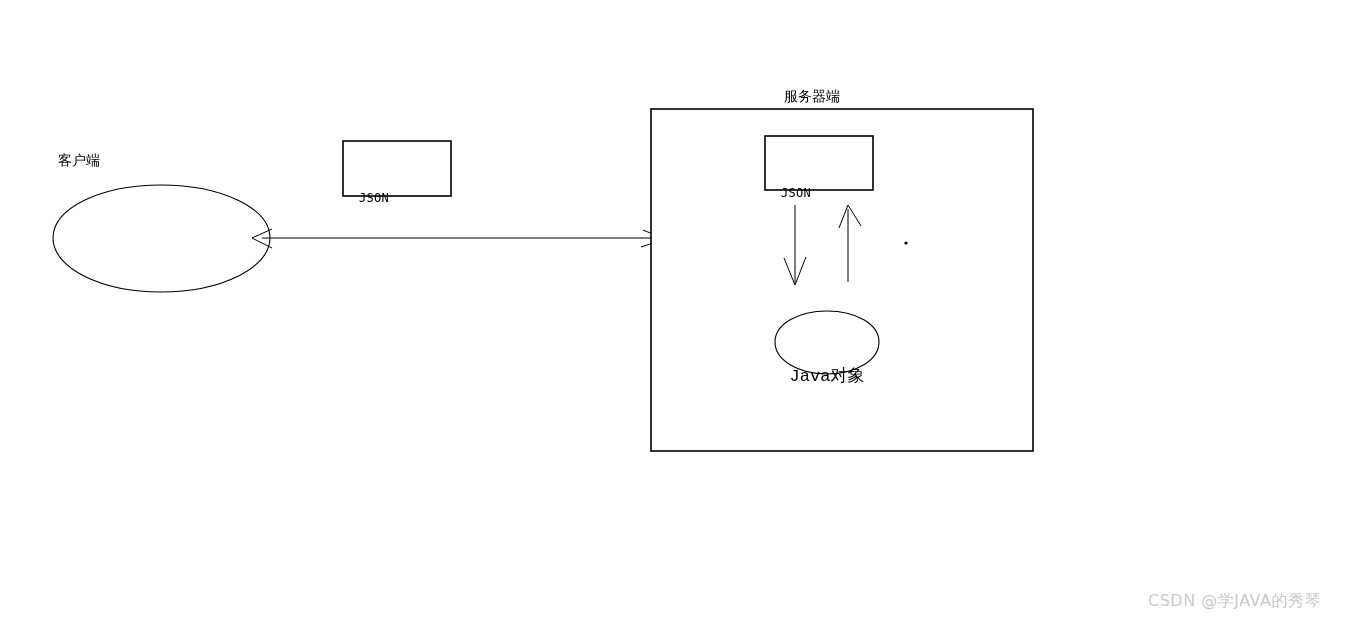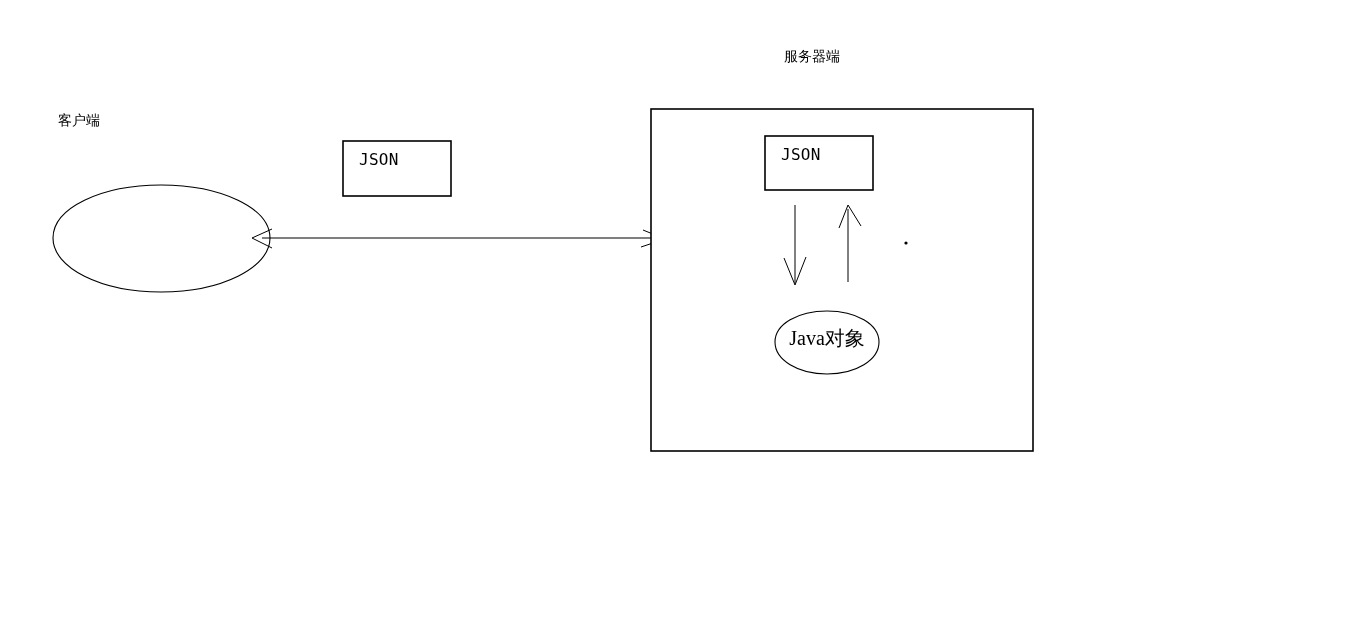--- a/index.html
+++ b/index.html
@@ -48,33 +48,34 @@
   }
   .dot {
     fill: #000000;
     stroke: none;
   }
   .lbl {
     position: absolute;
     white-space: nowrap;
     color: #000000;
     line-height: 1;
+    margin-top: 40px;
   }
   .lbl-cn {
     font-family: "DejaVu Sans", sans-serif;
     font-size: 14px;
   }
   .lbl-mono {
     font-family: "DejaVu Sans Mono", monospace;
-    font-size: 16px;
+    font-size: 12px;
     letter-spacing: 0.3px;
   }
   .lbl-mixed {
-    font-family: Liberation Serif, serif;
-    font-size: 20px;
+    font-family: Liberation Mono, monospace;
+    font-size: 17px;
   }
   #client-label   { left: 58px;  top: 113px; }
   #server-label   { left: 784px; top: 49px;  }
   #json-client-text { left: 359px; top: 152px; }
   #json-server-text { left: 781px; top: 147px; }
   #java-object-text {
     left: 775px;
     top: 328px;
     width: 104px;
     text-align: center;
@@ -149,14 +150,15 @@
   <div class="lbl lbl-cn" id="client-label">客户端</div>
 
   <div class="lbl lbl-cn" id="server-label">服务器端</div>
 
   <div class="lbl lbl-mono" id="json-client-text">JSON</div>
 
   <div class="lbl lbl-mono" id="json-server-text">JSON</div>
 
   <div class="lbl lbl-mixed" id="java-object-text">Java对象</div>
 
+  <div id="watermark">CSDN @学JAVA的秀琴</div>
 
 </div>
 
 </body></html>

